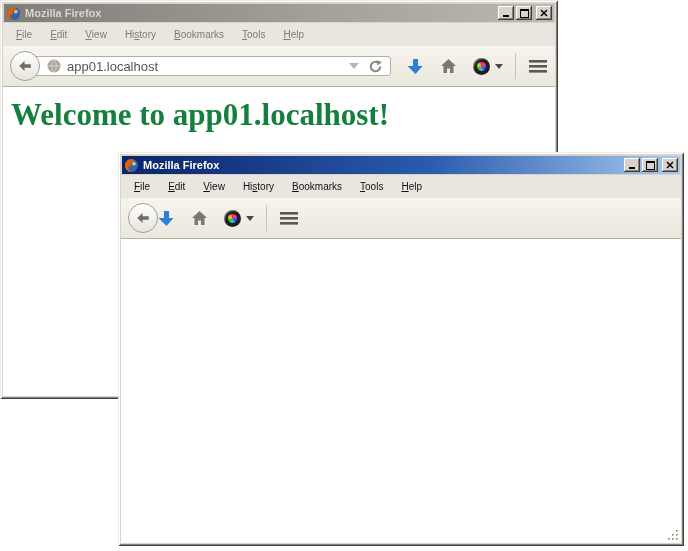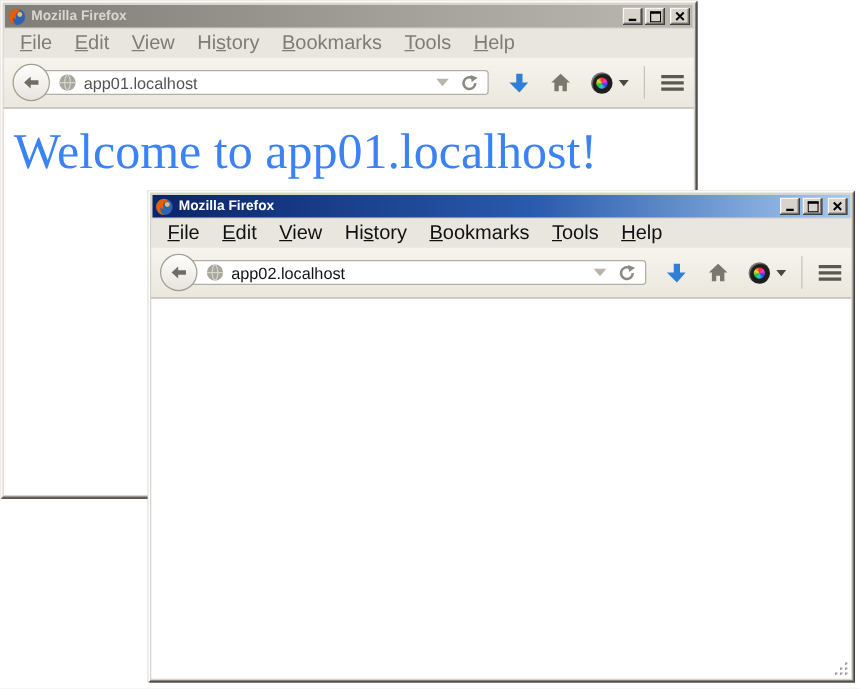--- a/index.html
+++ b/index.html
@@ -40,21 +40,21 @@
     display:flex;align-items:center;justify-content:center;
     box-shadow: inset -1px -1px 0 0 #404040, inset 1px 1px 0 0 #ffffff,
                 inset -2px -2px 0 0 #87837a;
   }
   .win-btn.close{margin-left:4px;}
   .fx-icon{width:15px;height:15px;flex:0 0 15px;}
 
   
   .menubar{
     height:23px;flex:0 0 23px;background:#e9e6e0;display:flex;align-items:center;
-    font-size:16px;padding-left:4px;
+    font-size:10px;padding-left:4px;
   }
   .menubar.inactive-text .menu-item{color:#7e7c76;}
   .menubar.active-text .menu-item{color:#111111;}
   .menu-item{padding:3px 9px;white-space:nowrap;cursor:default;}
   .ak{text-decoration:underline;}
 
   
   .navbar{
     height:41px;flex:0 0 41px;display:flex;align-items:center;
     background:linear-gradient(#f6f4ee,#eceadف 90%,#eae7dd);
@@ -99,21 +99,21 @@
     border-top:5px solid #4a4840;margin-left:5px;
   }
   .v-sep{width:1px;height:26px;background:#c6c3b7;flex:0 0 1px;}
 
   
   .content{
     flex:1;background:#ffffff;position:relative;overflow:hidden;
   }
   .page-heading{
     font-family:"Liberation Serif","DejaVu Serif",serif;
-    font-weight:normal;font-size:40px;color:#3b82f6;
+    font-weight:bold;font-size:31px;color:#15803d;
     margin:10px 0 0 8px;letter-spacing:0;
   }
   .resize-grip{position:absolute;right:2px;bottom:2px;}
 </style>
 </head>
 <body>
 
 <div class="window" id="win1">
   <div class="titlebar inactive">
     <svg class="fx-icon" viewBox="0 0 16 16">
@@ -244,36 +244,20 @@
       <span class="menu-item"><span class="ak">B</span>ookmarks</span>
       <span class="menu-item"><span class="ak">T</span>ools</span>
       <span class="menu-item"><span class="ak">H</span>elp</span>
     </div>
 
   <div class="navbar">
     <span class="back-btn">
       <svg width="16" height="16" viewBox="0 0 18 18">
         <path d="M8.5 3.5 L2.5 9 L8.5 14.5 L8.5 11 L15.5 11 L15.5 7 L8.5 7 Z" fill="#6e6c64"></path>
       </svg>
-    </span>
-    <span class="urlbar">
-      <span class="site-icon">
-        <svg width="14" height="14" viewBox="0 0 14 14">
-          <circle cx="7" cy="7" r="6.5" fill="#a8a69c"></circle>
-          <path d="M0.5 7 H13.5 M7 .5 C10 3 10 11 7 13.5 M7 .5 C4 3 4 11 7 13.5" stroke="#d6d4cb" fill="none"></path>
-        </svg>
-      </span>
-      <span class="url-text dark">app02.localhost</span>
-      <span class="url-right">
-        <span class="drop-caret"></span>
-        <svg width="15" height="15" viewBox="0 0 16 16">
-          <path d="M13 8 A5 5 0 1 1 10.5 3.7" stroke="#8b897f" stroke-width="2.2" fill="none"></path>
-          <path d="M9 1 L15 3.5 L10 7 Z" fill="#8b897f"></path>
-        </svg>
-      </span>
     </span>
     <span class="spacer-m"></span>
     <span class="tool-icon">
       <svg width="17" height="17" viewBox="0 0 17 17">
         <path d="M6 1 h5 v7 h4.5 L8.5 16 L0.5 8 H6 Z" fill="#2f7ed8"></path>
       </svg>
     </span>
     <span class="spacer-m"></span>
     <span class="tool-icon">
       <svg width="17" height="16" viewBox="0 0 17 16">

